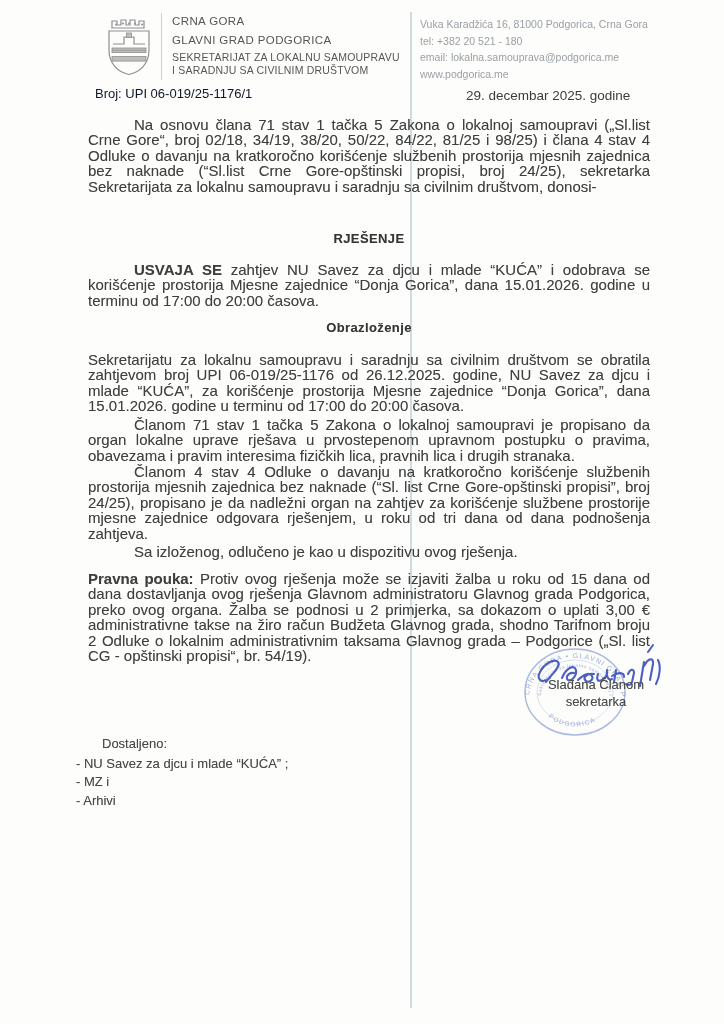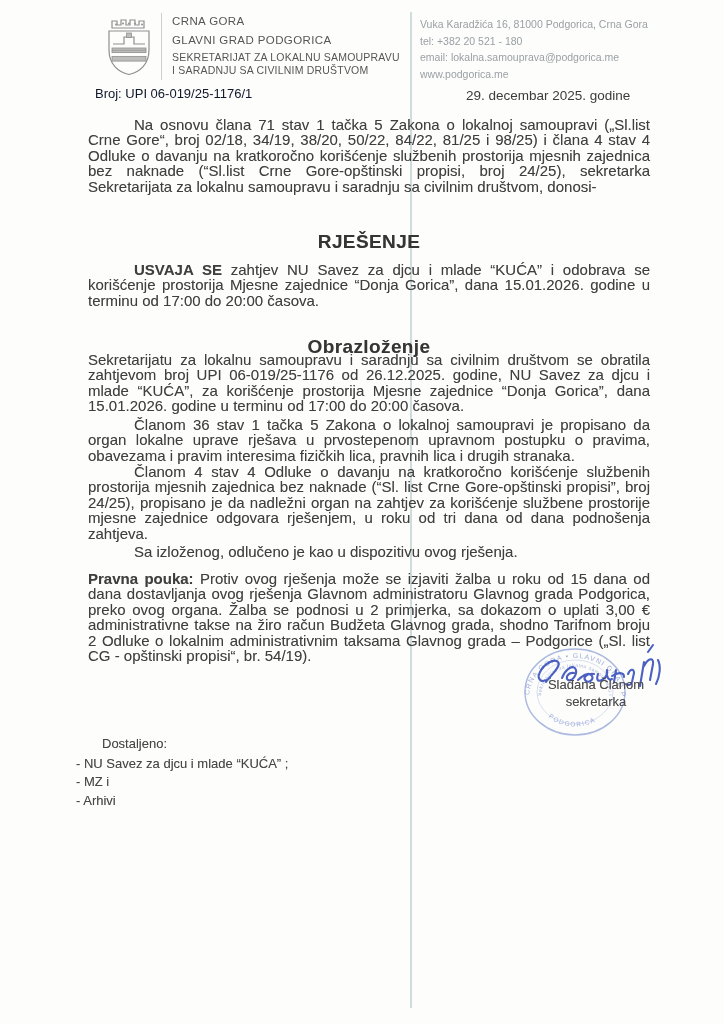--- a/index.html
+++ b/index.html
@@ -18,21 +18,21 @@
   .org-l2{font-size:11.5px;letter-spacing:.4px;margin-bottom:5px;}
   .org-l3,.org-l4{font-size:10.5px;letter-spacing:.2px;line-height:12.5px;}
   .contact-block{left:420px;top:16px;color:#9aa0a4;font-size:10.5px;line-height:16.5px;}
   .ref-number{left:95px;top:86px;font-size:13px;color:#0f172a;text-align:right;}
   .doc-date{left:455px;top:88px;font-size:13.5px;color:#3c3c3c;margin-left:11px;}
 
   
   .para{left:88px;width:562px;font-size:15px;line-height:15.4px;text-align:justify;
         text-shadow:0 0 .5px rgba(60,60,60,.35);}
   .indent{text-indent:46px;}
-  .center-head{left:88px;width:562px;text-align:center;font-weight:bold;font-size:19px;
+  .center-head{left:88px;width:562px;text-align:center;font-weight:bold;font-size:13px;
         letter-spacing:.4px;color:#353535;text-shadow:0 0 .5px rgba(60,60,60,.35);}
   .lead-bold{font-weight:bold;}
 
   
   .stamp-svg{left:513px;top:642px;width:124px;height:104px;}
   .stamp-ring{fill:none;stroke:#97a8d8;stroke-width:1.4;opacity:.8;}
   .stamp-ring-inner{fill:none;stroke:#aab8e0;stroke-width:.8;opacity:.55;}
   .stamp-text{fill:#8b9cd4;opacity:.8;letter-spacing:1.2px;}
   .stamp-text.outer{font-size:7px;}
   .stamp-text.inner{font-size:4.8px;letter-spacing:.6px;}
@@ -92,24 +92,24 @@
 
   <div class="abs ref-number">Broj: UPI 06-019/25-1176/1</div>
   <div class="abs doc-date">29. decembar 2025. godine</div>
 
   <div class="abs para indent" style="top:117px">Na osnovu člana 71 stav 1 tačka 5 Zakona o lokalnoj samoupravi („Sl.list Crne Gore“, broj 02/18, 34/19, 38/20, 50/22, 84/22, 81/25 i 98/25) i člana 4 stav 4 Odluke o davanju na kratkoročno korišćenje službenih prostorija mjesnih zajednica bez naknade (“Sl.list Crne Gore-opštinski propisi, broj 24/25), sekretarka Sekretarijata za lokalnu samoupravu i saradnju sa civilnim društvom, donosi-</div>
 
   <div class="abs center-head" style="top:231px">RJEŠENJE</div>
 
   <div class="abs para indent" style="top:262px"><span class="lead-bold">USVAJA SE</span><span> zahtjev NU Savez za djcu i mlade “KUĆA”  i odobrava se korišćenje prostorija Mjesne zajednice “Donja Gorica”, dana 15.01.2026. godine u terminu od 17:00 do 20:00 časova.</span></div>
 
-  <div class="abs center-head" style="top:336px">Obrazloženje</div>
+  <div class="abs center-head" style="top:320px">Obrazloženje</div>
 
   <div class="abs para" style="top:352px">Sekretarijatu za lokalnu samoupravu i saradnju sa civilnim društvom se obratila zahtjevom broj UPI 06-019/25-1176 od 26.12.2025. godine, NU Savez za djcu i mlade “KUĆA”, za korišćenje prostorija Mjesne zajednice “Donja Gorica”, dana 15.01.2026. godine u terminu od 17:00 do 20:00 časova.</div>
-  <div class="abs para indent" style="top:417px">Članom 36 stav 1 tačka 5 Zakona o lokalnoj samoupravi je propisano da organ lokalne uprave rješava u prvostepenom upravnom postupku o pravima, obavezama i pravim interesima fizičkih lica, pravnih lica i drugih stranaka.</div>
+  <div class="abs para indent" style="top:417px">Članom 71 stav 1 tačka 5 Zakona o lokalnoj samoupravi je propisano da organ lokalne uprave rješava u prvostepenom upravnom postupku o pravima, obavezama i pravim interesima fizičkih lica, pravnih lica i drugih stranaka.</div>
   <div class="abs para indent" style="top:464px">Članom 4 stav 4 Odluke o davanju na kratkoročno korišćenje službenih prostorija mjesnih zajednica bez naknade (“Sl. list Crne Gore-opštinski propisi”, broj 24/25), propisano je da nadležni organ na zahtjev za korišćenje službene prostorije mjesne zajednice odgovara rješenjem, u roku od tri dana od dana podnošenja zahtjeva.</div>
 
   <div class="abs para indent" style="top:544px">Sa izloženog, odlučeno je kao u dispozitivu ovog rješenja.</div>
 
   <div class="abs para" style="top:571px"><span class="lead-bold">Pravna pouka:</span><span> Protiv ovog rješenja može se izjaviti žalba u roku od 15 dana od dana dostavljanja ovog rješenja Glavnom administratoru Glavnog grada Podgorica, preko ovog organa. Žalba se podnosi u 2 primjerka, sa dokazom o uplati 3,00 € administrativne takse na žiro račun Budžeta Glavnog grada, shodno Tarifnom broju 2 Odluke o lokalnim administrativnim taksama Glavnog grada – Podgorice („Sl. list CG - opštinski propisi“, br. 54/19).</span></div>
 
   <svg class="abs stamp-svg" viewBox="0 0 124 104">
     <defs>
       <path id="ringTop" d="M 16,56 A 46,40 0 1 1 108,56"></path>
       <path id="ringBottom" d="M 26,62 A 38,33 0 0 0 98,62"></path>

